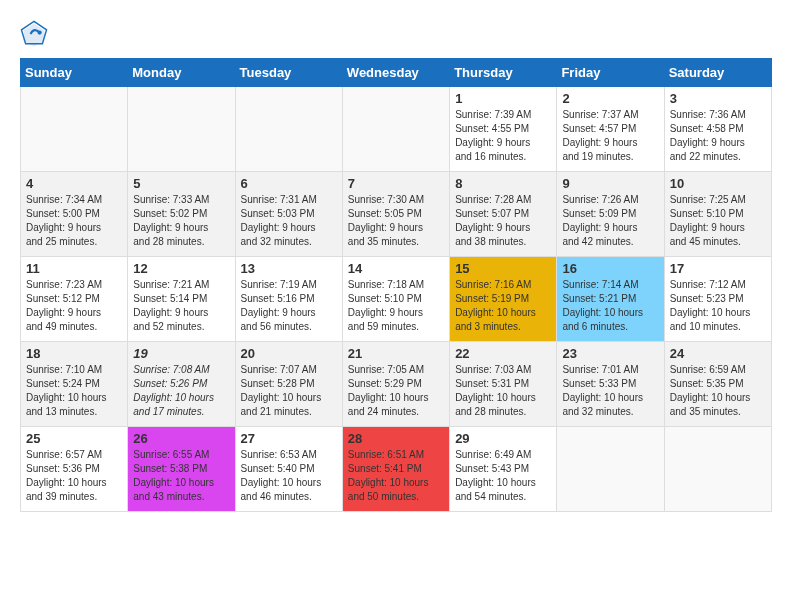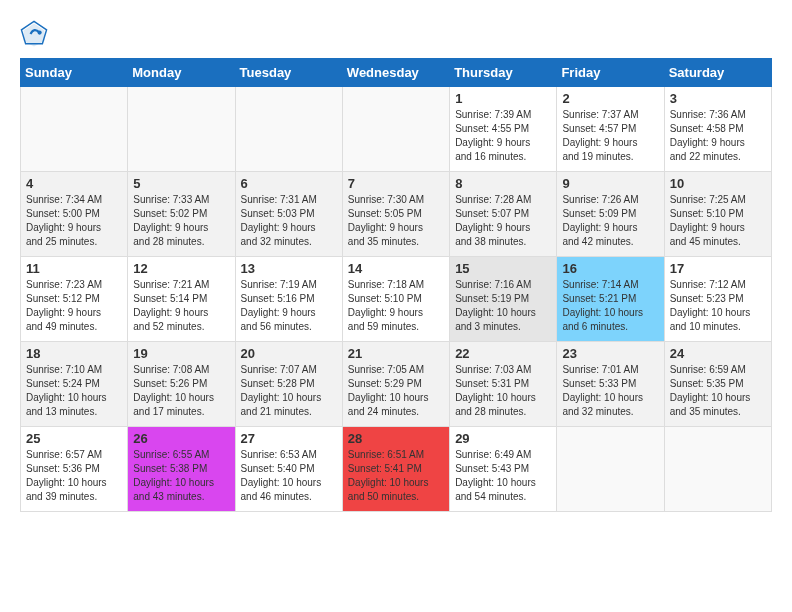--- a/index.html
+++ b/index.html
@@ -233,21 +233,21 @@
 Daylight: 9 hours
 and 56 minutes.</div>
         </td>
         <td style="background: rgb(255, 255, 255);">
           <span class="day-num">14</span>
           <div class="day-info" style="white-space: pre-line;">Sunrise: 7:18 AM
 Sunset: 5:10 PM
 Daylight: 9 hours
 and 59 minutes.</div>
         </td>
-        <td style="background: #e5e5e5;">
+        <td style="background: #eab308;">
           <span class="day-num">15</span>
           <div class="day-info" style="white-space: pre-line;">Sunrise: 7:16 AM
 Sunset: 5:19 PM
 Daylight: 10 hours
 and 3 minutes.</div>
         </td>
         <td style="background: #7dd3fc;">
           <span class="day-num">16</span>
           <div class="day-info" style="white-space: pre-line;">Sunrise: 7:14 AM
 Sunset: 5:21 PM
@@ -263,21 +263,21 @@
         </td>
       </tr>
       <tr>
         <td style="background: rgb(242, 242, 242);">
           <span class="day-num">18</span>
           <div class="day-info" style="white-space: pre-line;">Sunrise: 7:10 AM
 Sunset: 5:24 PM
 Daylight: 10 hours
 and 13 minutes.</div>
         </td>
-        <td style="background: rgb(242, 242, 242);">
+        <td style="background: rgb(242, 242, 242); font-style: italic;">
           <span class="day-num">19</span>
           <div class="day-info" style="white-space: pre-line;">Sunrise: 7:08 AM
 Sunset: 5:26 PM
 Daylight: 10 hours
 and 17 minutes.</div>
         </td>
         <td style="background: rgb(242, 242, 242);">
           <span class="day-num">20</span>
           <div class="day-info" style="white-space: pre-line;">Sunrise: 7:07 AM
 Sunset: 5:28 PM

